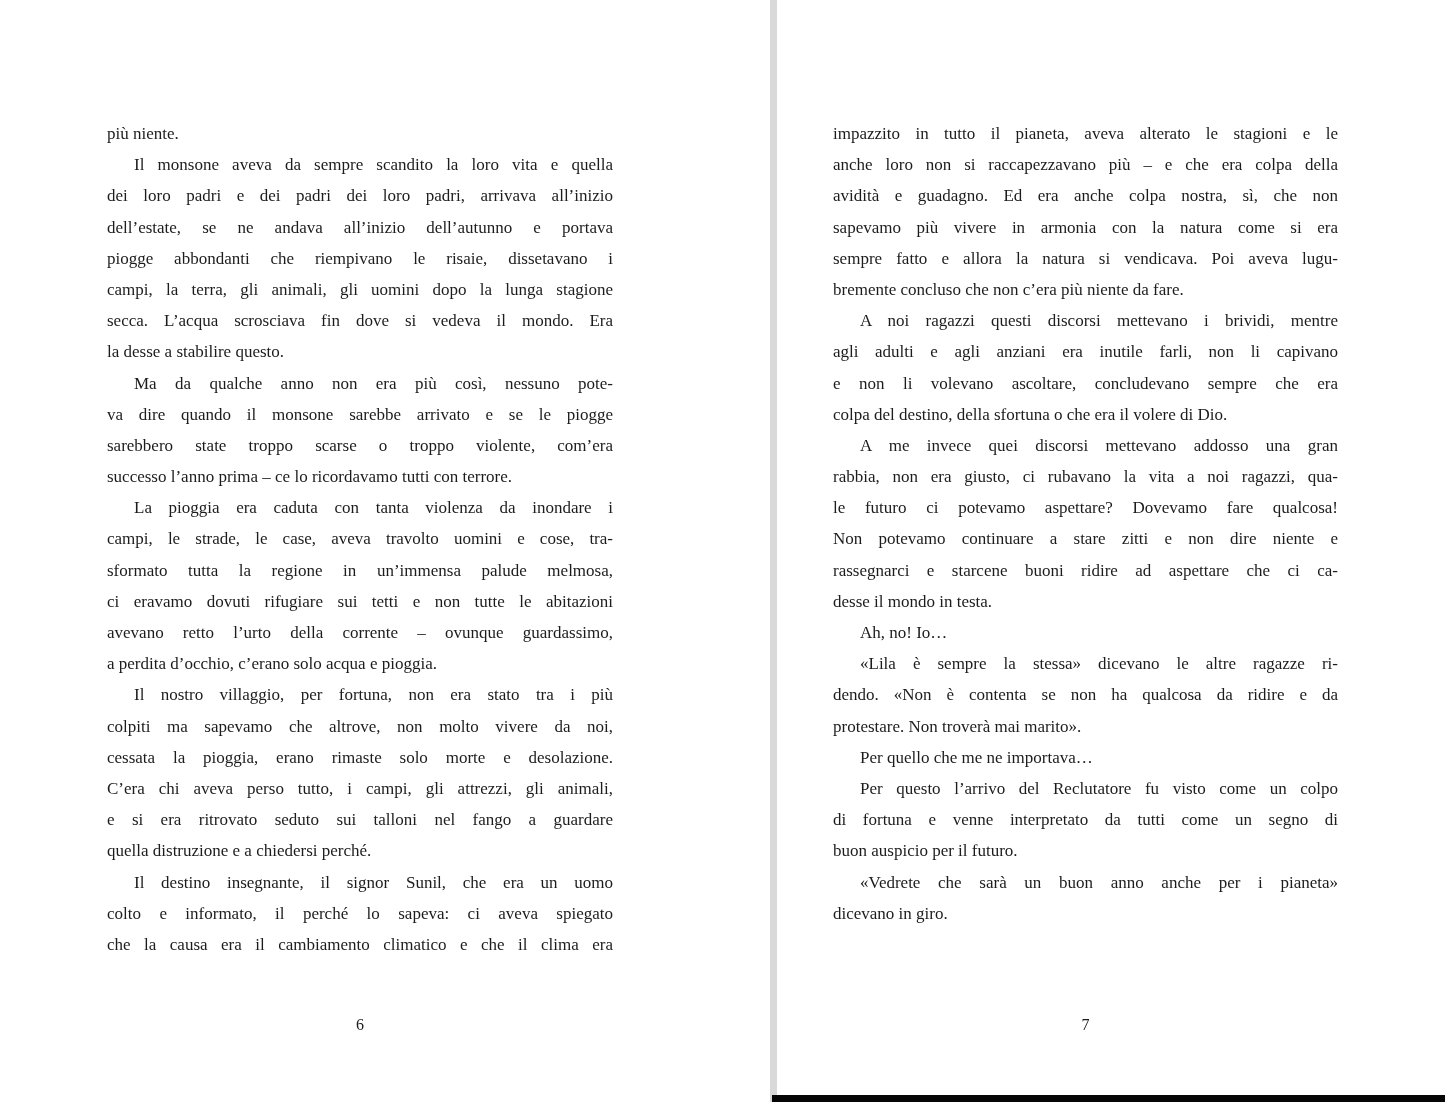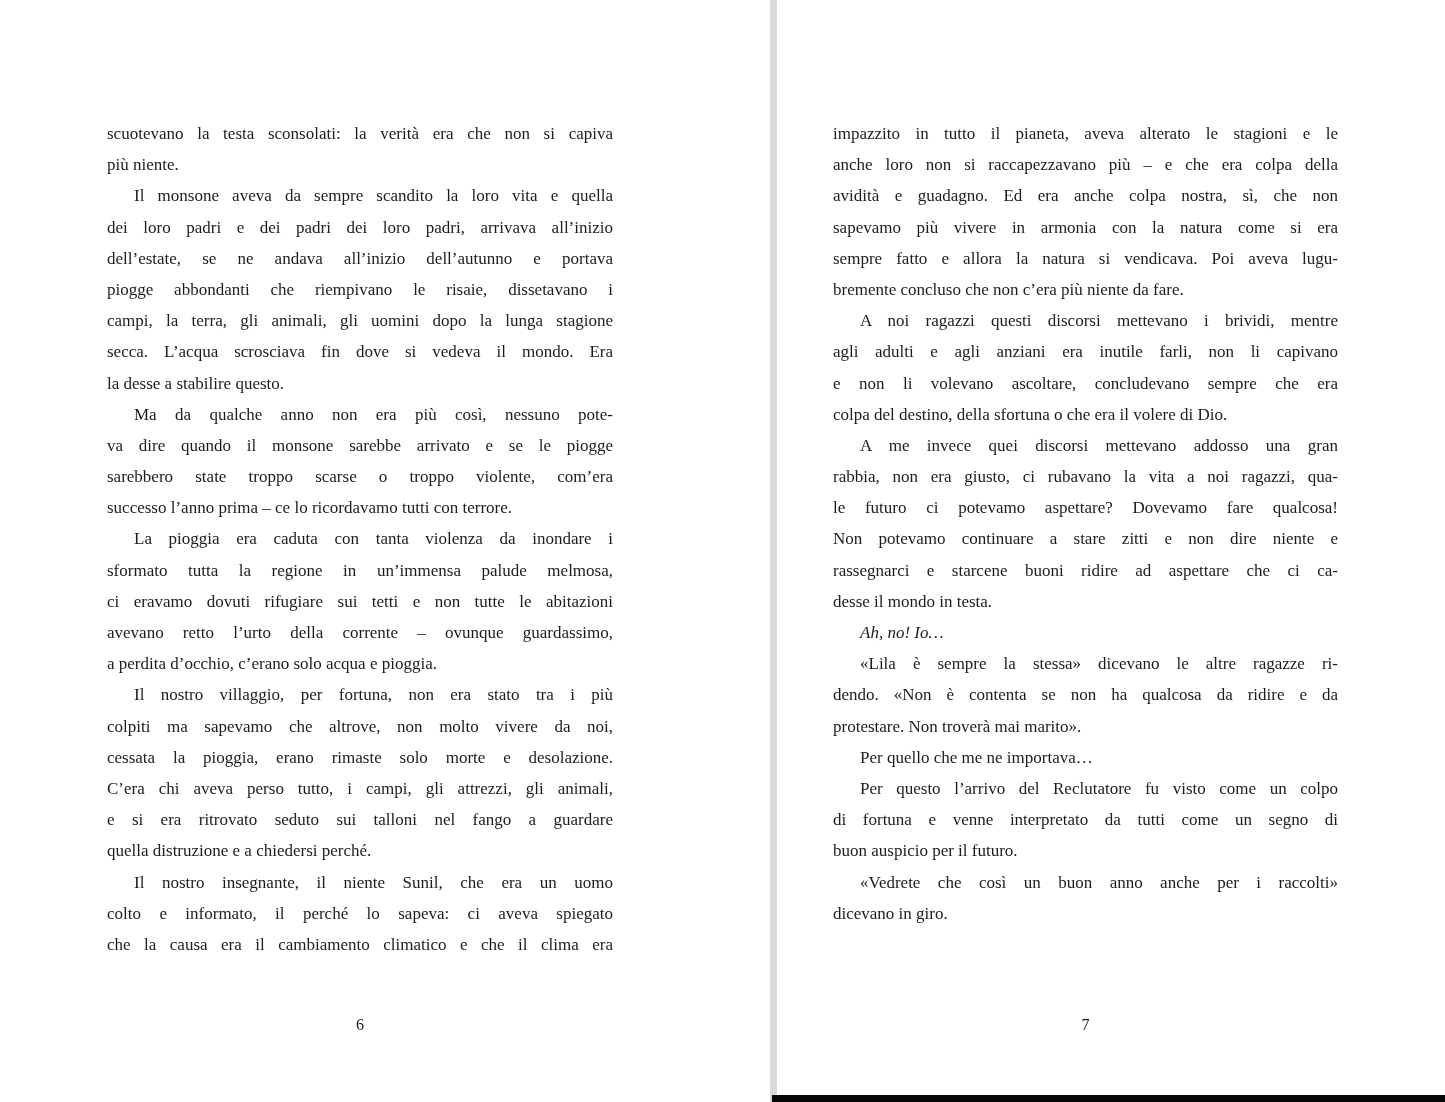--- a/index.html
+++ b/index.html
@@ -22,21 +22,21 @@
   #right-col { left: 833px; width: 505px; }
   .line {
     height: 31.2px;
     line-height: 31.2px;
     text-align: justify;
     text-align-last: justify;
     overflow: hidden;
   }
   .line.last { text-align-last: left; }
   .line.ind  { text-indent: 27px; }
-  .line.it   { font-style: italic; }
+  .line.it   { }
   .folio {
     position: absolute;
     top: 1016px;
     font-size: 16px;
     text-align: center;
   }
   #folio-left  { left: 107px; width: 506px; }
   #folio-right { left: 833px; width: 505px; }
   .gutter {
     position: absolute;
@@ -50,45 +50,45 @@
     left: 772px;
     top: 1095px;
     width: 673px;
     height: 7px;
   }
 </style>
 </head>
 <body>
 
 <div id="left-col" class="text-col">
-    <div class="line">scuotevano la testa sconsolati: la verità era che non si capiva</div>
     <div class="line last">più niente.</div>
     <div class="line ind">Il monsone aveva da sempre scandito la loro vita e quella</div>
     <div class="line">dei loro padri e dei padri dei loro padri, arrivava all’inizio</div>
     <div class="line">dell’estate, se ne andava all’inizio dell’autunno e portava</div>
     <div class="line">piogge abbondanti che riempivano le risaie, dissetavano i</div>
     <div class="line">campi, la terra, gli animali, gli uomini dopo la lunga stagione</div>
     <div class="line">secca. L’acqua scrosciava fin dove si vedeva il mondo. Era</div>
     <div class="line last">la desse a stabilire questo.</div>
     <div class="line ind">Ma da qualche anno non era più così, nessuno pote-</div>
     <div class="line">va dire quando il monsone sarebbe arrivato e se le piogge</div>
     <div class="line">sarebbero state troppo scarse o troppo violente, com’era</div>
     <div class="line last">successo l’anno prima – ce lo ricordavamo tutti con terrore.</div>
     <div class="line ind">La pioggia era caduta con tanta violenza da inondare i</div>
+    <div class="line">campi, le strade, le case, aveva travolto uomini e cose, tra-</div>
     <div class="line">sformato tutta la regione in un’immensa palude melmosa,</div>
     <div class="line">ci eravamo dovuti rifugiare sui tetti e non tutte le abitazioni</div>
     <div class="line">avevano retto l’urto della corrente – ovunque guardassimo,</div>
     <div class="line last">a perdita d’occhio, c’erano solo acqua e pioggia.</div>
     <div class="line ind">Il nostro villaggio, per fortuna, non era stato tra i più</div>
     <div class="line">colpiti ma sapevamo che altrove, non molto vivere da noi,</div>
     <div class="line">cessata la pioggia, erano rimaste solo morte e desolazione.</div>
     <div class="line">C’era chi aveva perso tutto, i campi, gli attrezzi, gli animali,</div>
     <div class="line">e si era ritrovato seduto sui talloni nel fango a guardare</div>
     <div class="line last">quella distruzione e a chiedersi perché.</div>
-    <div class="line ind">Il nostro insegnante, il niente Sunil, che era un uomo</div>
+    <div class="line ind">Il destino insegnante, il signor Sunil, che era un uomo</div>
     <div class="line">colto e informato, il perché lo sapeva: ci aveva spiegato</div>
     <div class="line">che la causa era il cambiamento climatico e che il clima era</div>
   </div>
 
 <div id="right-col" class="text-col">
     <div class="line">impazzito in tutto il pianeta, aveva alterato le stagioni e le</div>
     <div class="line">anche loro non si raccapezzavano più – e che era colpa della</div>
     <div class="line">avidità e guadagno. Ed era anche colpa nostra, sì, che non</div>
     <div class="line">sapevamo più vivere in armonia con la natura come si era</div>
     <div class="line">sempre fatto e allora la natura si vendicava. Poi aveva lugu-</div>
@@ -104,21 +104,21 @@
     <div class="line">rassegnarci e starcene buoni ridire ad aspettare che ci ca-</div>
     <div class="line last">desse il mondo in testa.</div>
     <div class="line ind last it">Ah, no! Io…</div>
     <div class="line ind">«Lila è sempre la stessa» dicevano le altre ragazze ri-</div>
     <div class="line">dendo. «Non è contenta se non ha qualcosa da ridire e da</div>
     <div class="line last">protestare. Non troverà mai marito».</div>
     <div class="line ind last">Per quello che me ne importava…</div>
     <div class="line ind">Per questo l’arrivo del Reclutatore fu visto come un colpo</div>
     <div class="line">di fortuna e venne interpretato da tutti come un segno di</div>
     <div class="line last">buon auspicio per il futuro.</div>
-    <div class="line ind">«Vedrete che così un buon anno anche per i raccolti»</div>
+    <div class="line ind">«Vedrete che sarà un buon anno anche per i pianeta»</div>
     <div class="line last">dicevano in giro.</div>
   </div>
 
 <div id="folio-left" class="folio">6</div>
 
 <div id="folio-right" class="folio">7</div>
 
 <div class="gutter" style="background-color: rgb(217, 217, 217);"></div>
 
 <div class="bottombar" style="background-color: rgb(6, 6, 6);"></div>

